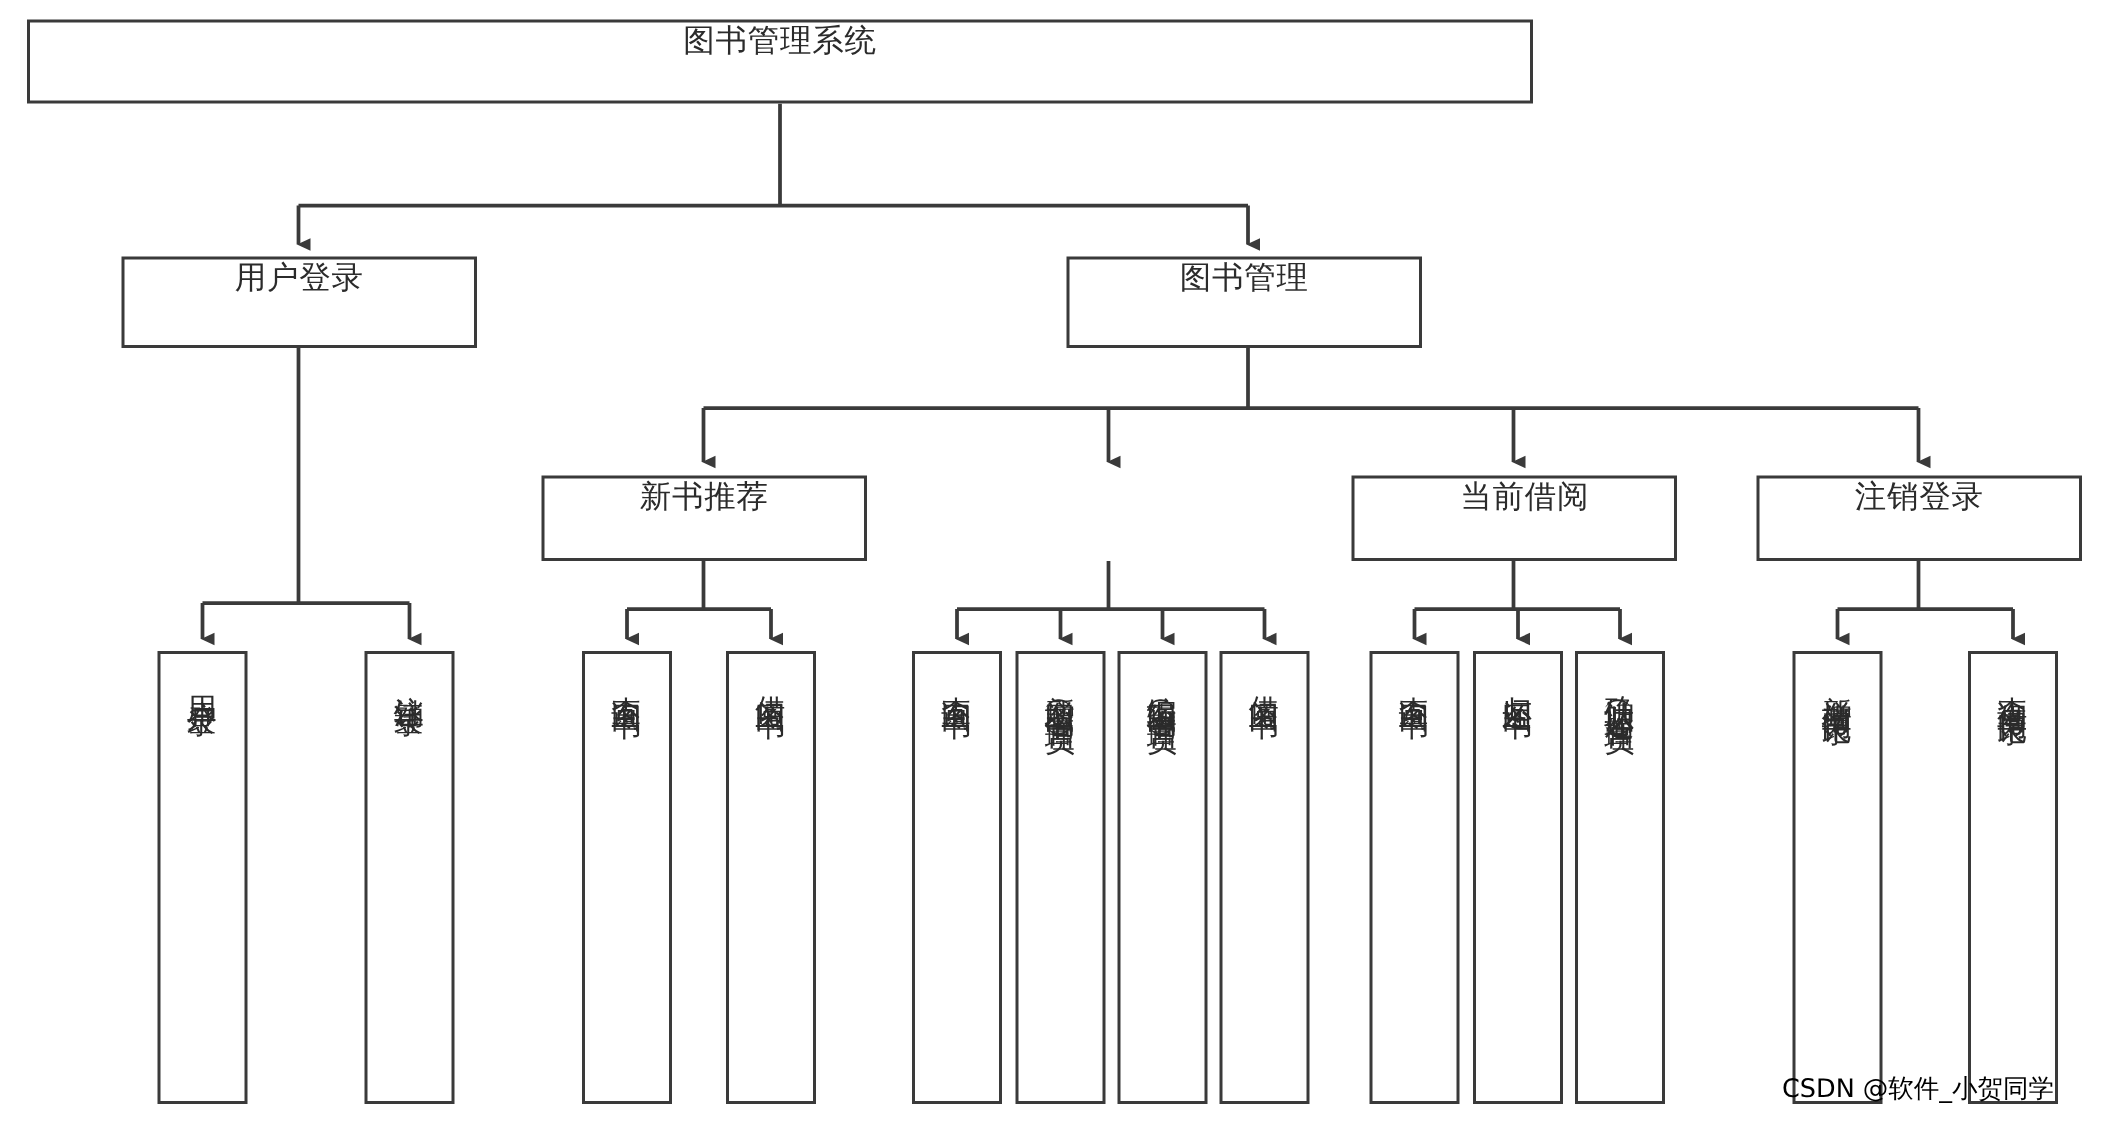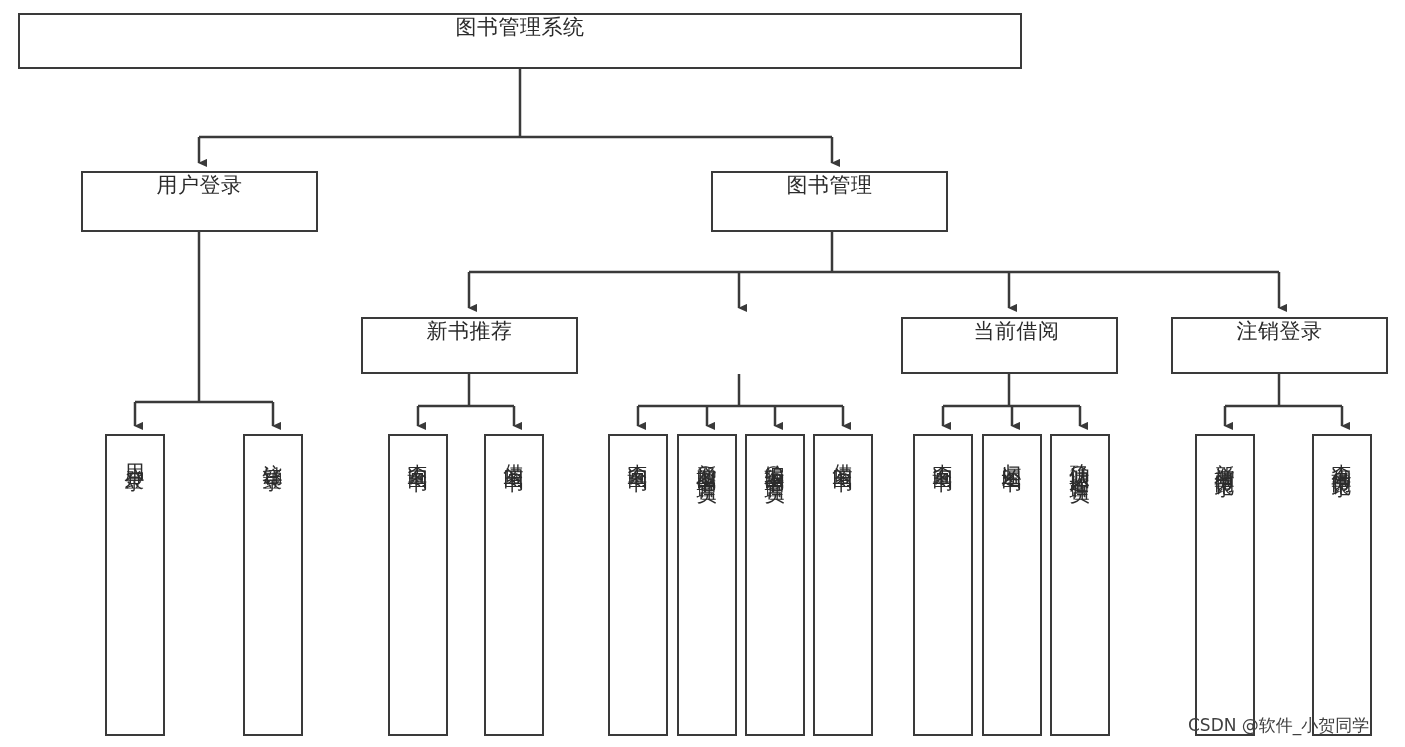--- a/index.html
+++ b/index.html
@@ -55,21 +55,21 @@
     font-size: 20px;
     line-height: 1.0;
     letter-spacing: 3px;
     white-space: pre;
   }
   .watermark {
     position: absolute;
     left: 1188px;
     top: 714px;
     font-size: 17px;
-    color: #404040;
+    color: #000000;
     white-space: nowrap;
     z-index: 5;
     font-family: "DejaVu Sans", "Liberation Sans", sans-serif;
   }
 </style>
 </head>
 <body>
 
 <div id="canvas">
 

